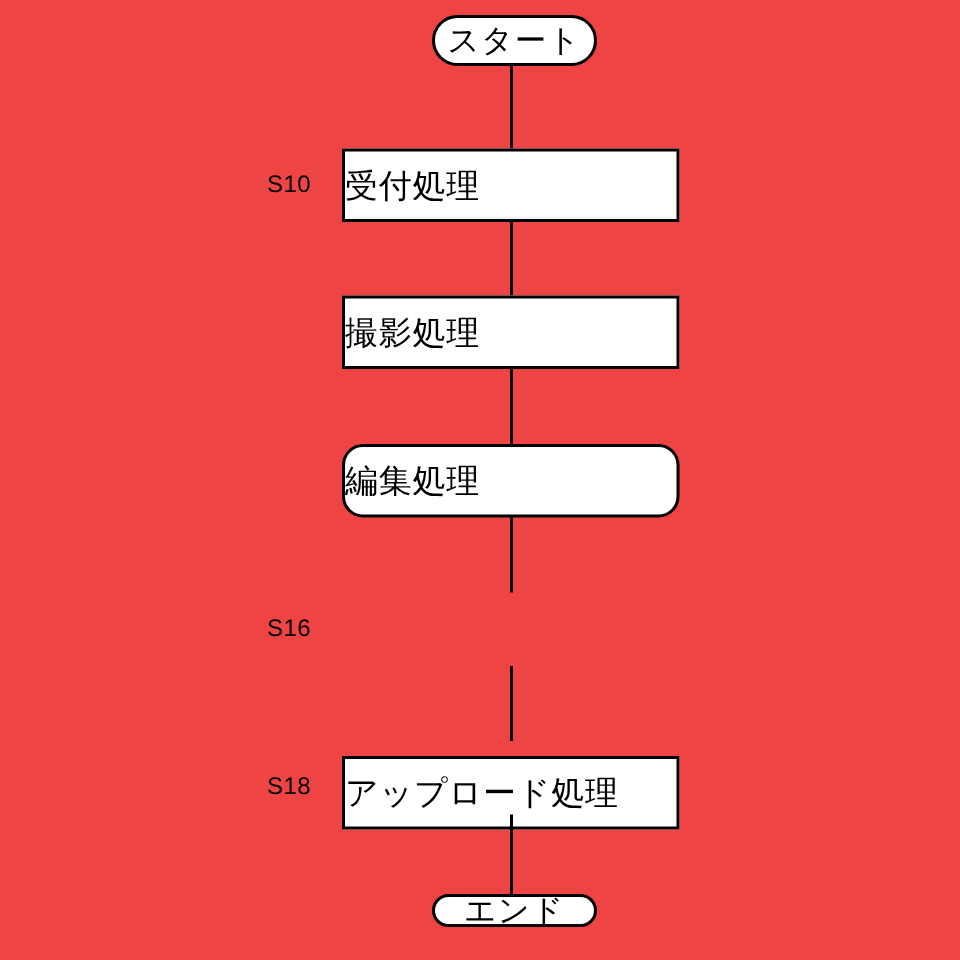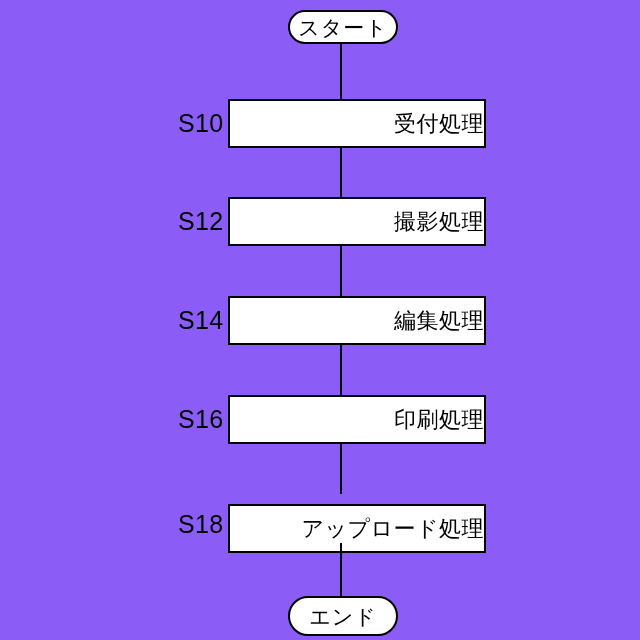--- a/index.html
+++ b/index.html
@@ -10,21 +10,21 @@
   }
   body {
     font-family: "Liberation Sans", "DejaVu Sans", sans-serif;
     color: #000000;
     -webkit-font-smoothing: antialiased;
   }
   #canvas {
     position: relative;
     width: 640px;
     height: 640px;
-    background: #8b5cf6;
+    background: #ef4444;
     overflow: hidden;
   }
 
   
   .connector {
     position: absolute;
     width: 2px;
     background: #000000;
     left: 340px;
   }
@@ -46,46 +46,46 @@
     line-height: 1;
     white-space: nowrap;
     color: #000000;
   }
 
   
   .process-box {
     position: absolute;
     box-sizing: border-box;
     left: 228px;
-    width: 258px;
+    width: 225px;
     height: 49px;
     border: 2.5px solid #000000;
     background: #ffffff;
     display: flex;
     align-items: center;
-    justify-content: flex-end;
+    justify-content: flex-start;
   }
   .process-box .box-label {
     font-size: 22px;
     letter-spacing: 0.5px;
     line-height: 1;
     white-space: nowrap;
     color: #000000;
   }
 
   
   .step-label {
     position: absolute;
     left: 178px;
     width: 46px;
     height: 49px;
     display: flex;
     align-items: center;
     justify-content: flex-start;
-    font-size: 25px;
+    font-size: 16px;
     letter-spacing: 0.3px;
     line-height: 1;
     white-space: nowrap;
     color: #000000;
   }
 </style>
 </head>
 <body>
 
 <div id="canvas">
@@ -96,45 +96,40 @@
 
   <div class="connector" style="top:44px; height:55px;"></div>
 
   <div class="step-label" style="top:99px;">S10</div>
   <div class="process-box" style="top:99px;">
     <span class="box-label">受付処理</span>
   </div>
 
   <div class="connector" style="top:148px; height:49px;"></div>
 
-  <div class="step-label" style="top:197px;">S12</div>
-  <div class="process-box" style="top:197px;padding-left:43px;">
+  <div class="process-box" style="top:197px;">
     <span class="box-label">撮影処理</span>
   </div>
 
   <div class="connector" style="top:246px; height:50px;"></div>
 
-  <div class="step-label" style="top:296px;">S14</div>
-  <div class="process-box" style="top:296px;">
+  <div class="process-box" style="top:296px;border-radius:14px;">
     <span class="box-label">編集処理</span>
   </div>
 
   <div class="connector" style="top:345px; height:50px;"></div>
 
   <div class="step-label" style="top:395px;text-align:right;">S16</div>
-  <div class="process-box" style="top:395px;">
-    <span class="box-label">印刷処理</span>
-  </div>
 
   <div class="connector" style="top:444px; height:50px;"></div>
 
   <div class="step-label" style="top:500px;">S18</div>
   <div class="process-box" style="top:504px;">
     <span class="box-label">アップロード処理</span>
   </div>
 
   <div class="connector" style="top:543px; height:53px;"></div>
 
-  <div class="terminator" id="end-node" style="left:288px; top:596px; width:110px; height:40px;">
+  <div class="terminator" id="end-node" style="left:288px; top:596px; width:110px; height:22px;">
     <span class="term-label">エンド</span>
   </div>
 
 </div>
 
 </body></html>

